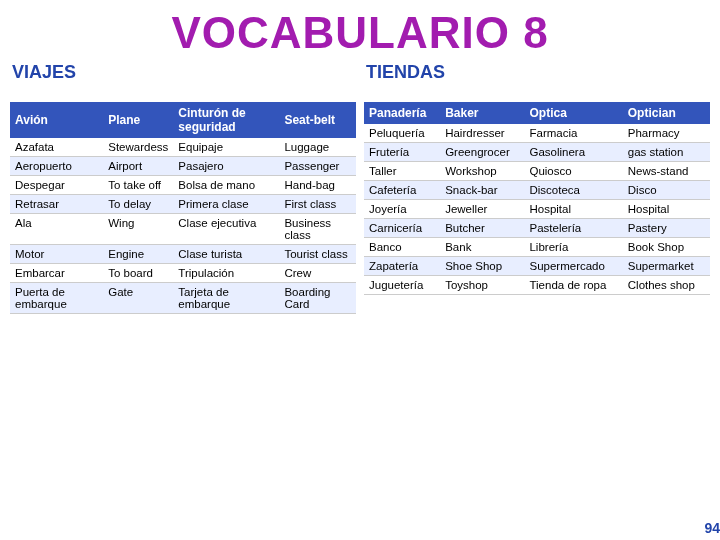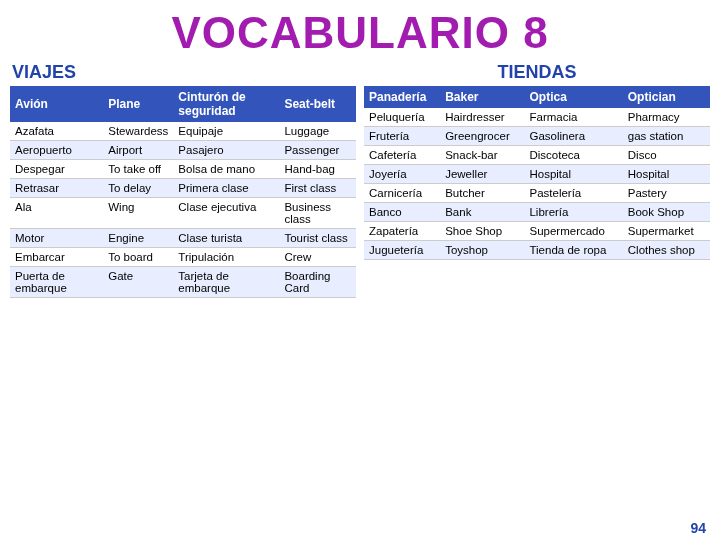--- a/index.html
+++ b/index.html
@@ -33,21 +33,21 @@
     .left-col {
       flex: 1;
     }
     .right-col {
       flex: 1;
     }
     .section-header {
       font-size: 18px;
       font-weight: bold;
       color: #2244aa;
-      margin-bottom: 3px;
+      margin-bottom: 19px;
       margin-left: 2px;
     }
     table {
       width: 100%;
       border-collapse: collapse;
       font-size: 11.5px;
     }
     table th {
       background: #3355bb;
       color: #fff;
@@ -70,21 +70,21 @@
     .big-row td {
       font-size: 22px;
       font-weight: bold;
       color: #2244aa;
       padding: 5px 5px;
       background: #fff !important;
     }
     .page-num {
       position: absolute;
       bottom: 4px;
-      right: 14px;
+      right: 0;
       font-size: 14px;
       font-weight: bold;
       color: #2244aa;
     }
   </style>
 </head>
 <body>
 <div class="page">
 
   <div class="title">VOCABULARIO 8</div>
@@ -149,21 +149,21 @@
               <td>Puerta de embarque</td>
               <td>Gate</td>
               <td>Tarjeta de embarque</td>
               <td>Boarding Card</td>
             </tr>
           </tbody>
       </table>
     </div>
 
     <div class="right-col">
-      <div class="section-header" style="text-align:center; color:#2244aa; font-size:18px; font-weight:bold; margin-right:2px;">TIENDAS</div>
+      <div class="section-header" style="text-align:left; color:#2244aa; font-size:18px; font-weight:bold; margin-right:2px;">TIENDAS</div>
       <table>
         <thead>
           <tr>
             <th>Panadería</th>
             <th>Baker</th>
             <th>Optica</th>
             <th>Optician</th>
           </tr>
         </thead>
         <tbody id="tiendas-tbody">
@@ -173,20 +173,26 @@
               <td>Farmacia</td>
               <td>Pharmacy</td>
             </tr>
             <tr>
               <td>Frutería</td>
               <td>Greengrocer</td>
               <td>Gasolinera</td>
               <td>gas station</td>
             </tr>
             <tr>
+              <td>Taller</td>
+              <td>Workshop</td>
+              <td>Quiosco</td>
+              <td>News-stand</td>
+            </tr>
+            <tr>
               <td>Cafetería</td>
               <td>Snack-bar</td>
               <td>Discoteca</td>
               <td>Disco</td>
             </tr>
             <tr>
               <td>Joyería</td>
               <td>Jeweller</td>
               <td>Hospital</td>
               <td>Hospital</td>

